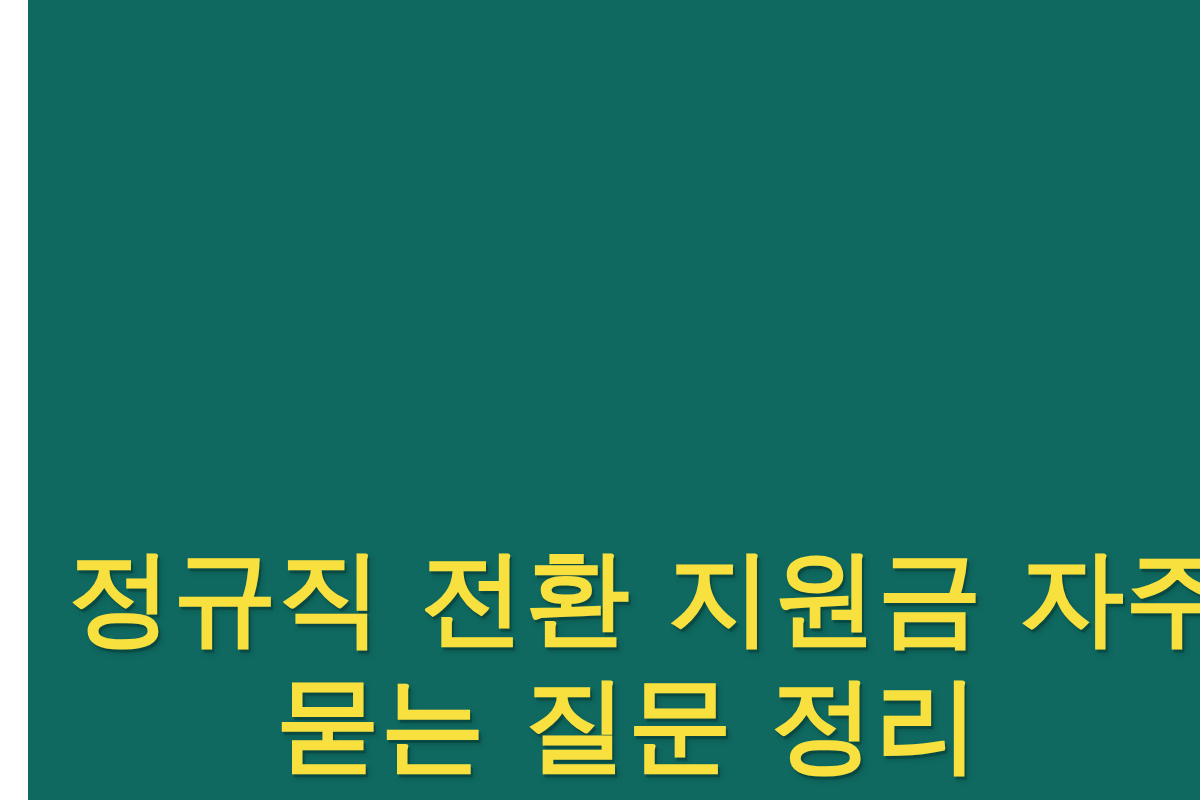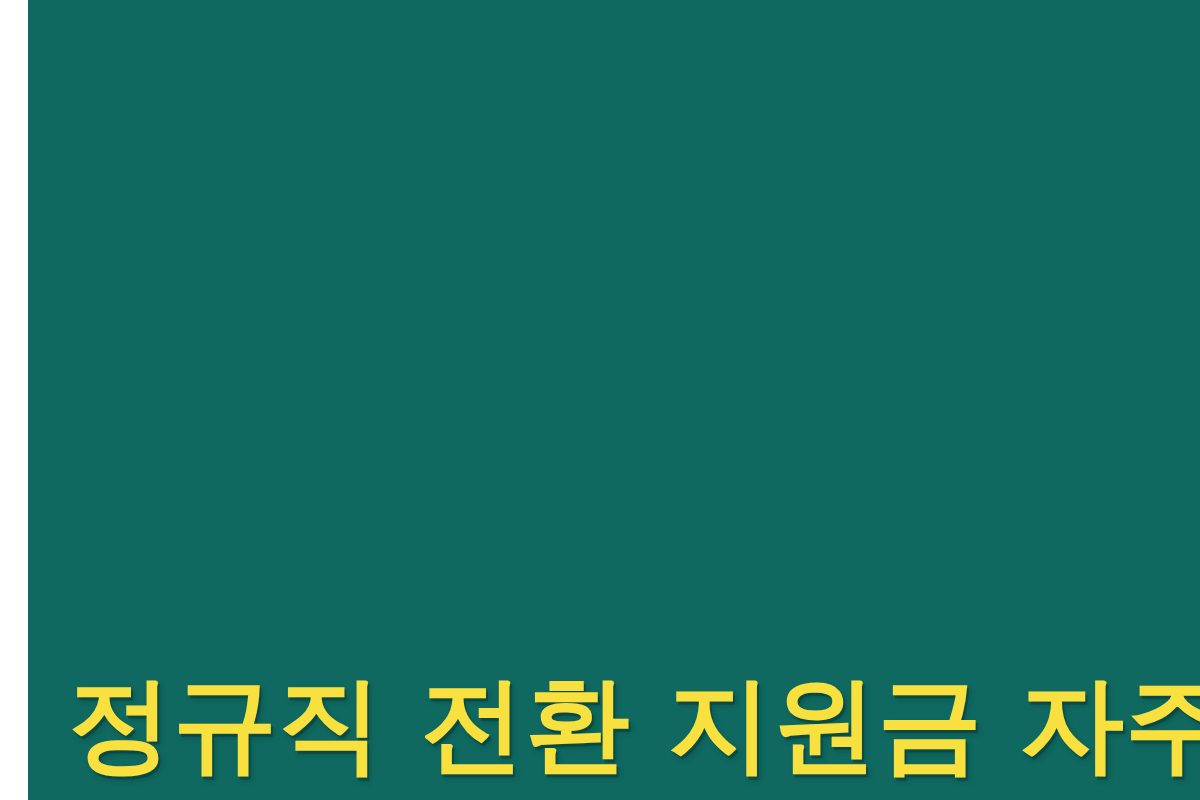--- a/index.html
+++ b/index.html
@@ -53,16 +53,17 @@
 </style>
 </head>
 <body>
 
 <div class="title-card">
 
   <div class="title-block">
 
     <span class="title-line title-line--first">정규직 전환 지원금 자주</span>
 
+    <span class="title-line title-line--second">묻는 질문 정리</span>
 
   </div>
 
 </div>
 
 </body></html>

